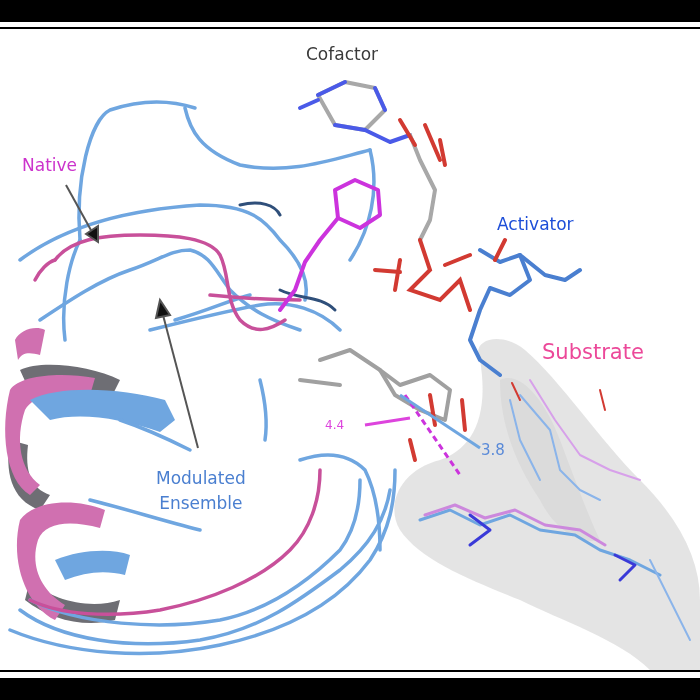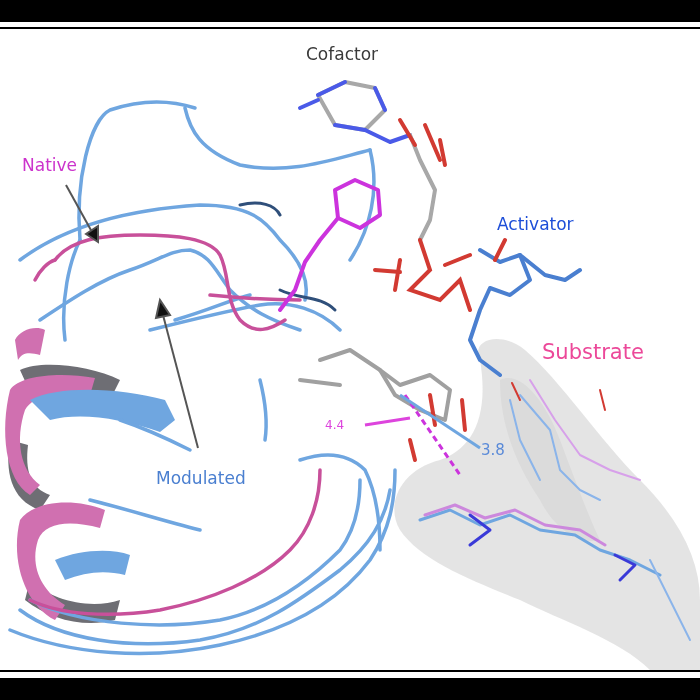--- a/index.html
+++ b/index.html
@@ -144,18 +144,19 @@
     <polygon points="156,318 160,300 170,315"></polygon>
   </g>
 </svg>
 
 <div class="label lbl-cofactor">Cofactor</div>
 <div class="label lbl-activator">Activator</div>
 <div class="label lbl-substrate">Substrate</div>
 <div class="label lbl-native">Native</div>
 <div class="label lbl-modulated">
   <div>Modulated</div>
+  <div>Ensemble</div>
 </div>
 <div class="label lbl-dist44">4.4</div>
 <div class="label lbl-dist38">3.8</div>
 
 <div class="line-bottom"></div>
 <div class="bar-bottom"></div>
 
 </body></html>

